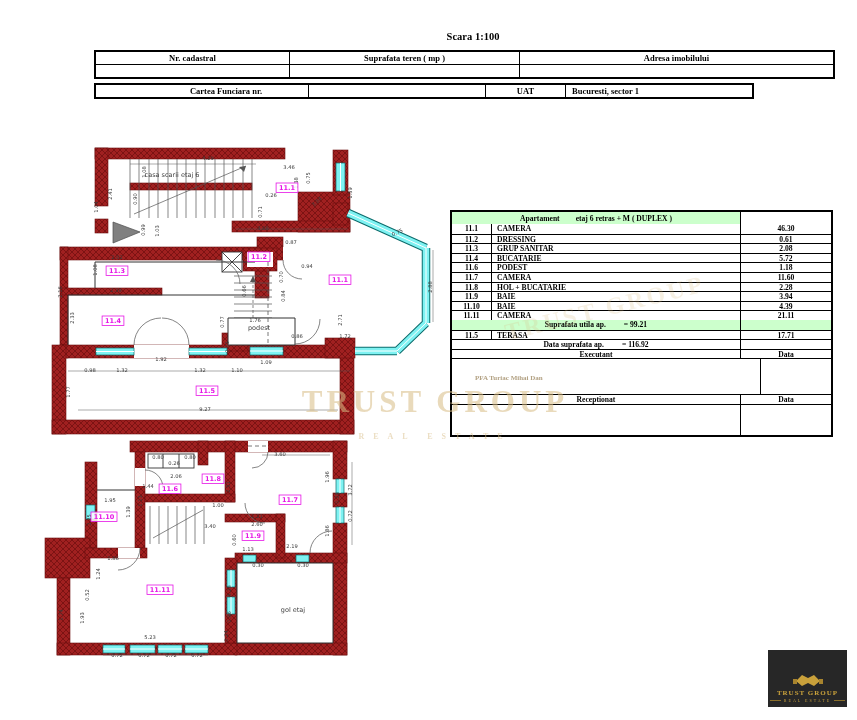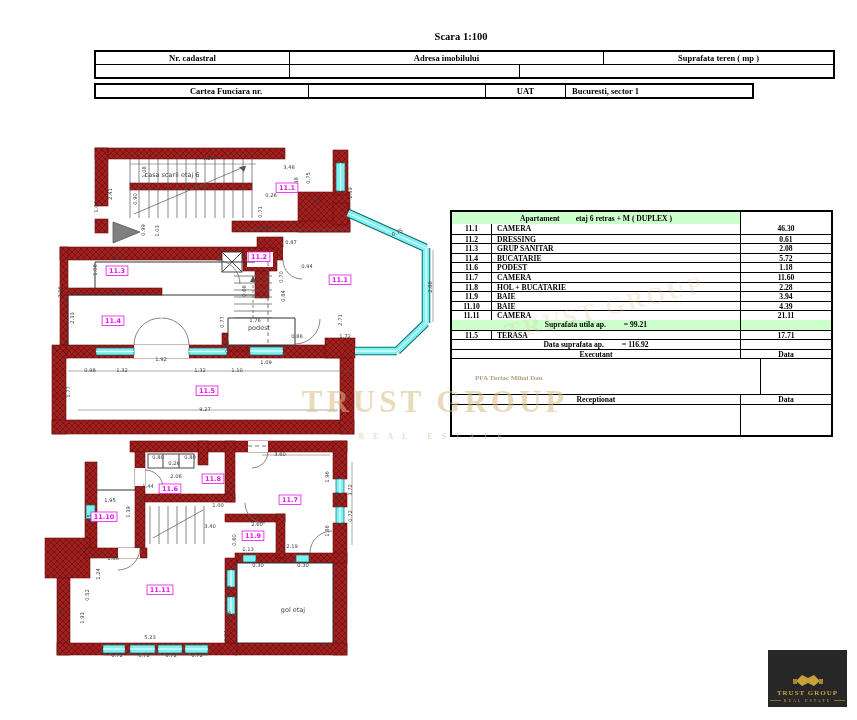--- a/index.html
+++ b/index.html
@@ -1,18 +1,18 @@
 <!DOCTYPE html>
 <html><head>
 <meta charset="utf-8">
 <style>
   html,body{margin:0;padding:0;background:#e8e8e8;}
   .page{position:relative;width:857px;height:720px;background:#ffffff;overflow:hidden;
         font-family:"Liberation Serif",serif;color:#000;}
-  .doc-title{position:absolute;top:31px;left:81px;width:760px;text-align:center;
+  .doc-title{position:absolute;top:31px;left:93px;width:760px;text-align:center;
              font-size:10.5px;font-weight:bold;}
   
   .tbl{position:absolute;border:2px solid #000;box-sizing:border-box;background:#fff;
        font-size:8.5px;font-weight:bold;}
   .trow{display:flex;box-sizing:border-box;}
   .trow + .trow{border-top:1px solid #000;}
   .tcell{box-sizing:border-box;text-align:center;line-height:12px;height:12px;overflow:hidden;}
   .tcell + .tcell{border-left:1px solid #000;}
   #cadastral{left:94px;top:50px;width:741px;}
   #funciara{left:94px;top:83px;width:660px;}
@@ -53,22 +53,22 @@
 </head>
 <body>
 
 <div class="page">
 
   <div class="doc-title">Scara 1:100</div>
 
   <div class="tbl" id="cadastral">
     <div class="trow">
       <div class="tcell c1">Nr. cadastral</div>
+      <div class="tcell c2">Suprafata teren ( mp )</div>
       <div class="tcell c3">Adresa imobilului</div>
-      <div class="tcell c2">Suprafata teren ( mp )</div>
     </div>
     <div class="trow">
       <div class="tcell c1"></div>
       <div class="tcell c2"></div>
       <div class="tcell c3"></div>
     </div>
   </div>
 
   <div class="tbl" id="funciara">
     <div class="trow">

